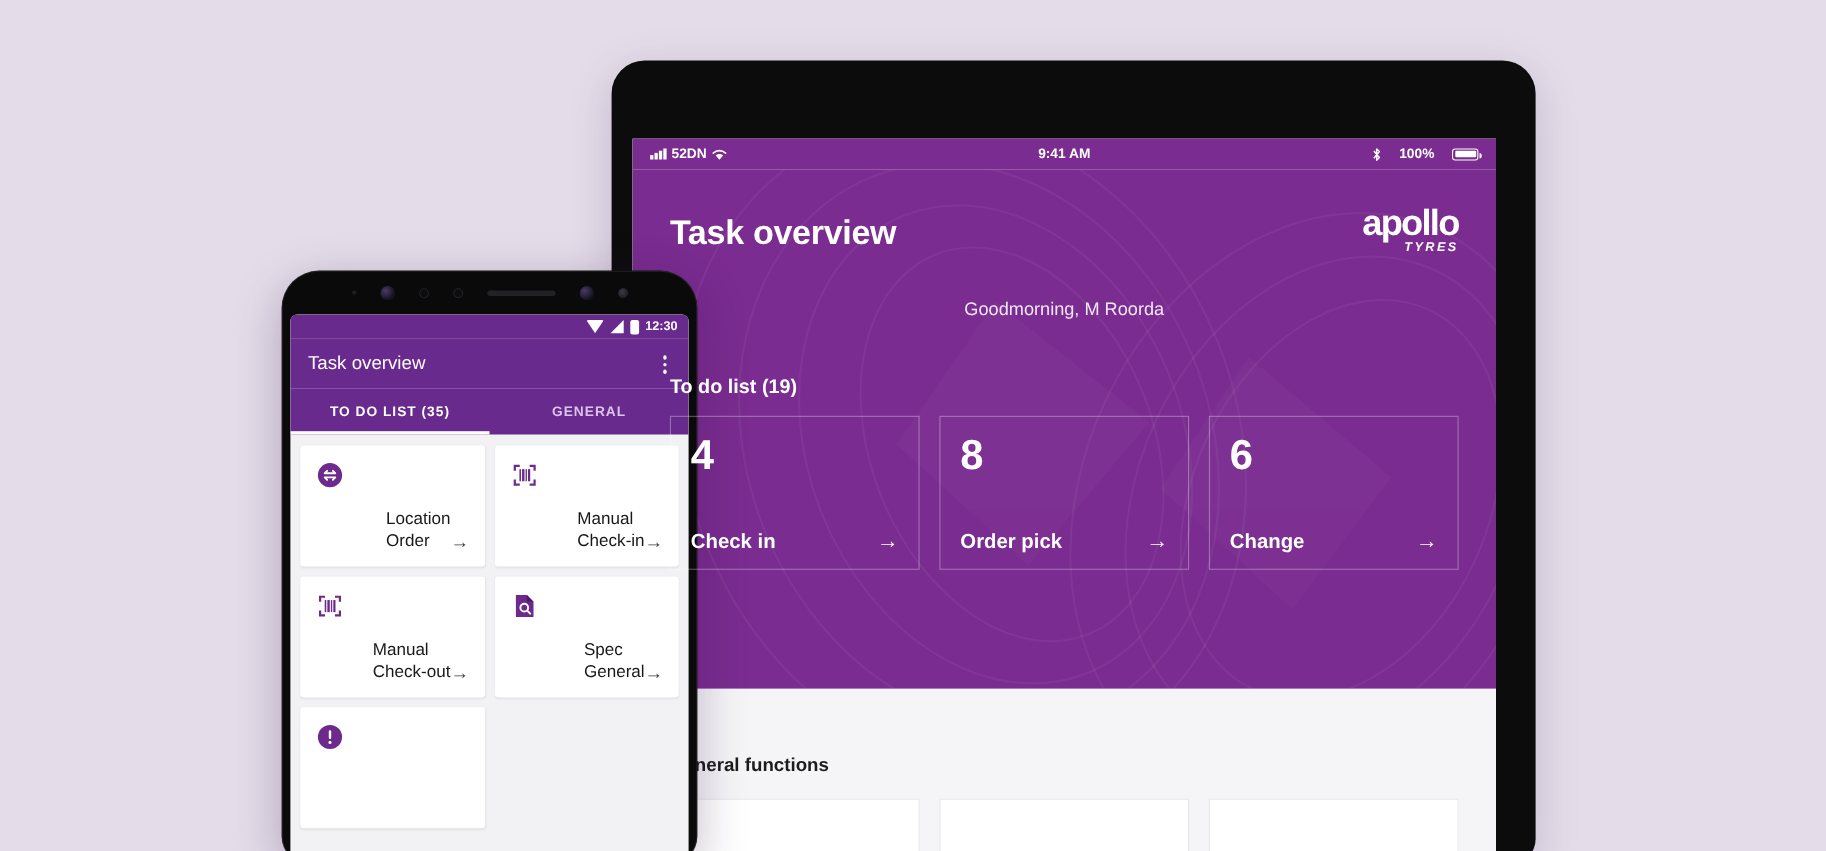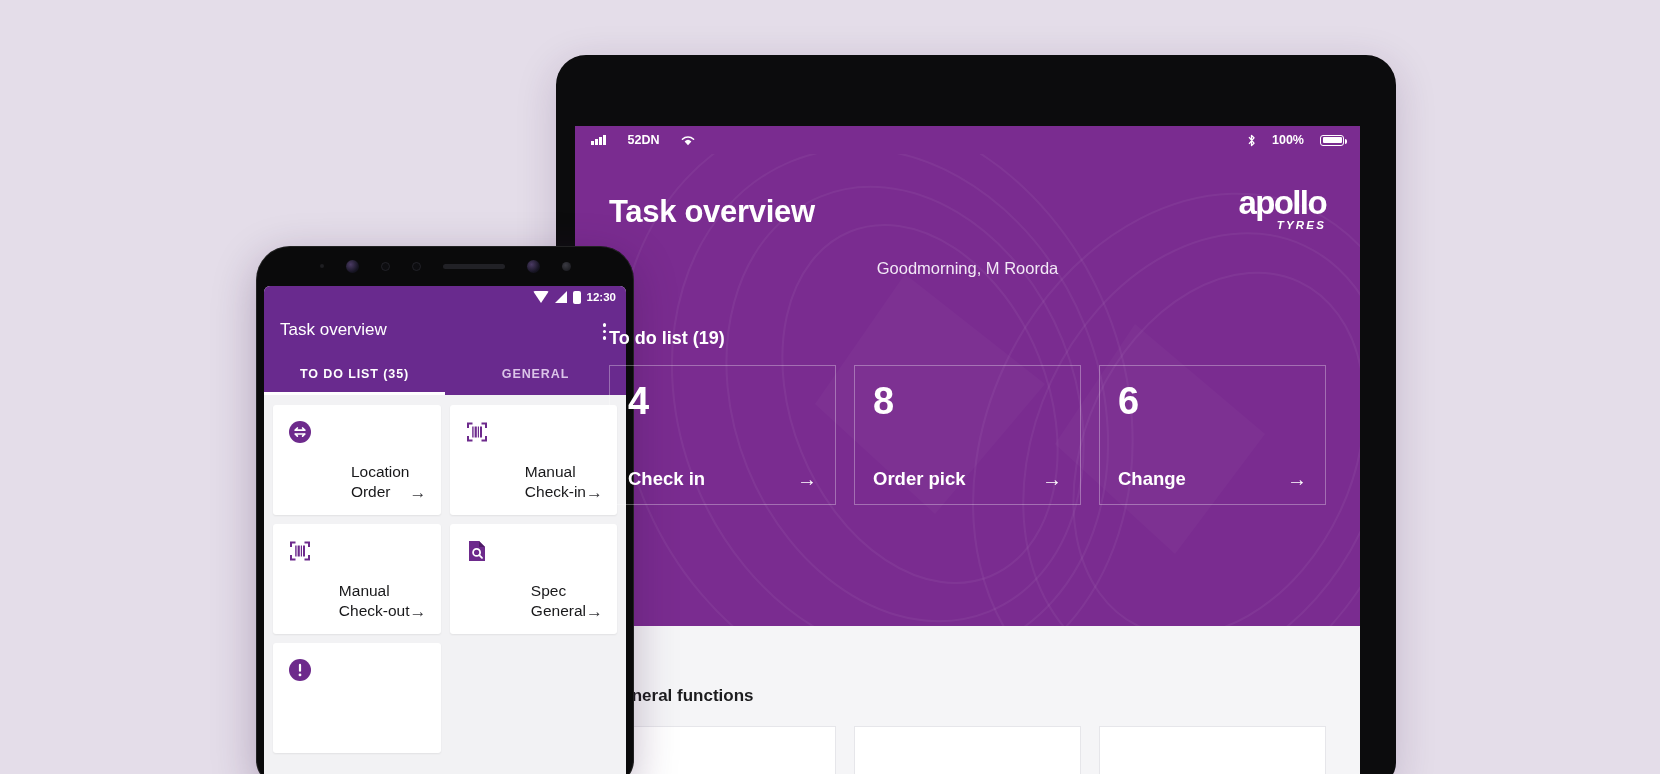--- a/index.html
+++ b/index.html
@@ -46,21 +46,21 @@
     height: 28px;
     background: #7a2c90;
     display: flex;
     align-items: center;
     padding: 0 16px;
     color: #fff;
     font-size: 12.5px;
     font-weight: bold;
     position: relative;
   }
-  .t-status-left { display: flex; align-items: center; gap: 22px; }
+  .t-status-left { display: flex; align-items: center; gap: 5px; }
   .t-status-center {
     position: absolute; left: 0; right: 0; text-align: center;
     font-size: 12.5px; font-weight: bold; pointer-events: none;
   }
   .t-status-right {
     margin-left: auto; display: flex; align-items: center; gap: 16px;
     position: relative; z-index: 2;
   }
   .bars { display: flex; align-items: flex-end; gap: 1.5px; height: 10px; }
   .bars i { display: block; width: 2.5px; background: #fff; }
@@ -104,21 +104,21 @@
   }
   .t-logo-main {
     font-size: 33px; font-weight: bold; letter-spacing: -1.6px; line-height: .92;
   }
   .t-logo-sub {
     font-size: 11.5px; font-weight: bold; letter-spacing: 2.2px;
     font-style: italic; margin-top: 1px;
   }
   .t-greeting {
     color: #f2e8f6; font-size: 16.5px; text-align: center;
-    margin-top: 29px;
+    margin-top: 42px;
   }
   .t-section-label {
     color: #fff; font-size: 18px; font-weight: bold;
     margin-top: 50px;
   }
   .t-cards {
     display: flex; gap: 18px; margin-top: 16px;
   }
   .t-card {
     flex: 1 1 0;
@@ -267,20 +267,21 @@
               <i></i>
               <i></i>
               <i></i>
             </span>
           <span>52DN</span>
           <svg class="wifi" width="14" height="11" viewBox="0 0 14 11">
             <path d="M7 10.2 L3.6 6.4 a5 5 0 0 1 6.8 0 Z" fill="#fff"></path>
             <path d="M1.4 4.2 a8.2 8.2 0 0 1 11.2 0" stroke="#fff" stroke-width="1.5" fill="none" stroke-linecap="round"></path>
           </svg>
         </div>
+        <div class="t-status-center">9:41 AM</div>
         <div class="t-status-right">
           <svg width="9" height="13" viewBox="0 0 9 13">
             <path d="M2 3.2 L7 9.2 L4.5 11.6 V1.4 L7 3.8 L2 9.8" stroke="#fff" stroke-width="1.3" fill="none" stroke-linejoin="round"></path>
           </svg>
           <span>100%</span>
           <span class="batt"></span>
         </div>
       </div>
 
       <div class="t-hero">

